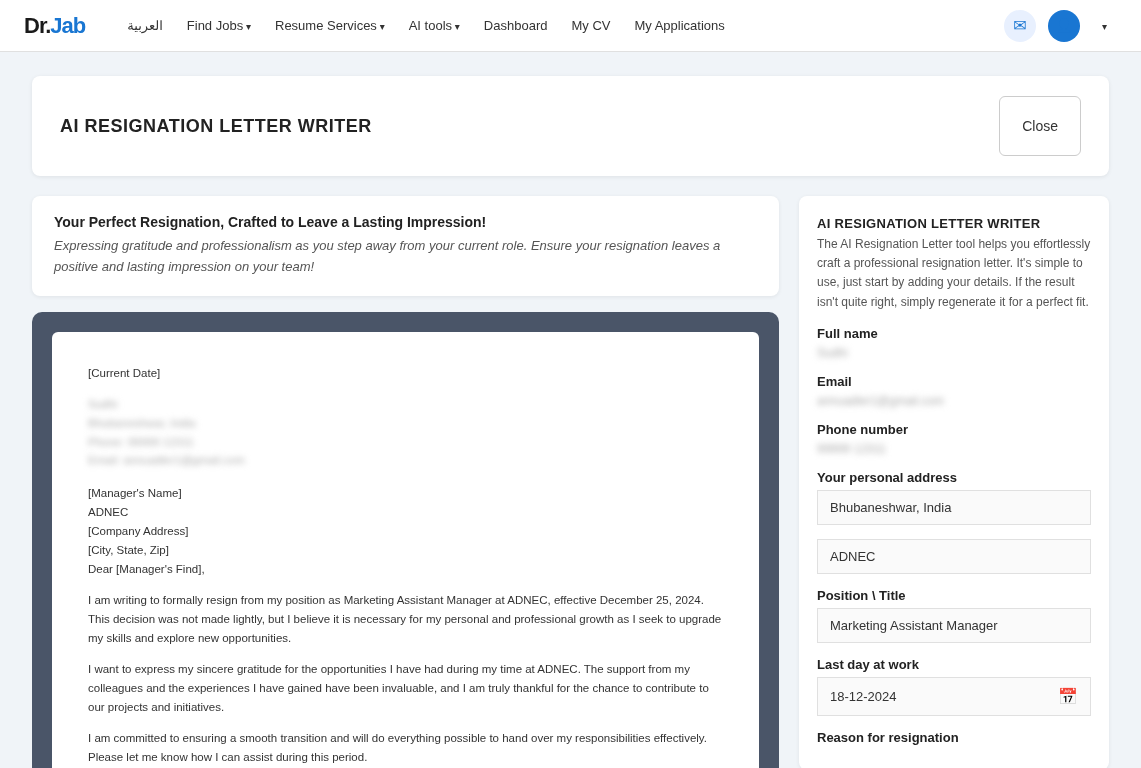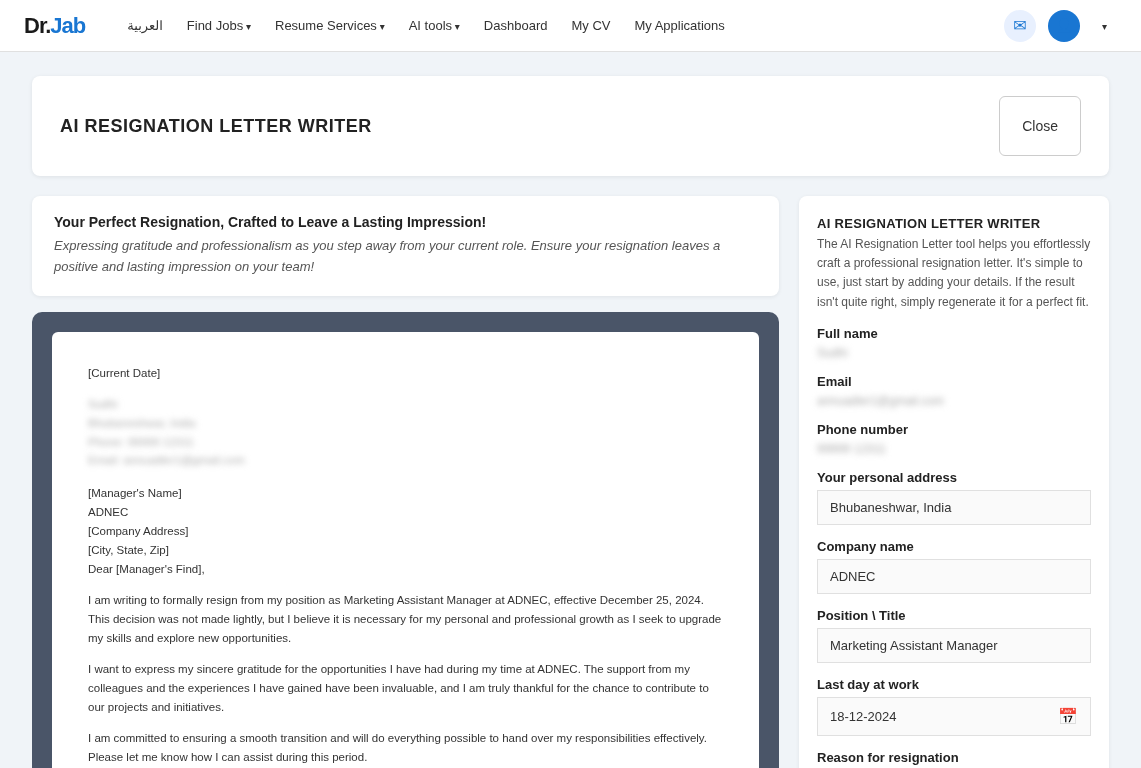--- a/index.html
+++ b/index.html
@@ -290,21 +290,20 @@
       </div>
 
       <div class="field-group">
         <div class="field-label">Your personal address</div>
         <div class="field-input">
           <span>Bhubaneshwar, India</span>
         </div>
       </div>
 
       <div class="field-group">
-        <div class="field-label">Company name</div>
         <div class="field-input">
           <span>ADNEC</span>
         </div>
       </div>
 
       <div class="field-group">
         <div class="field-label">Position \ Title</div>
         <div class="field-input">
           <span>Marketing Assistant Manager</span>
         </div>

